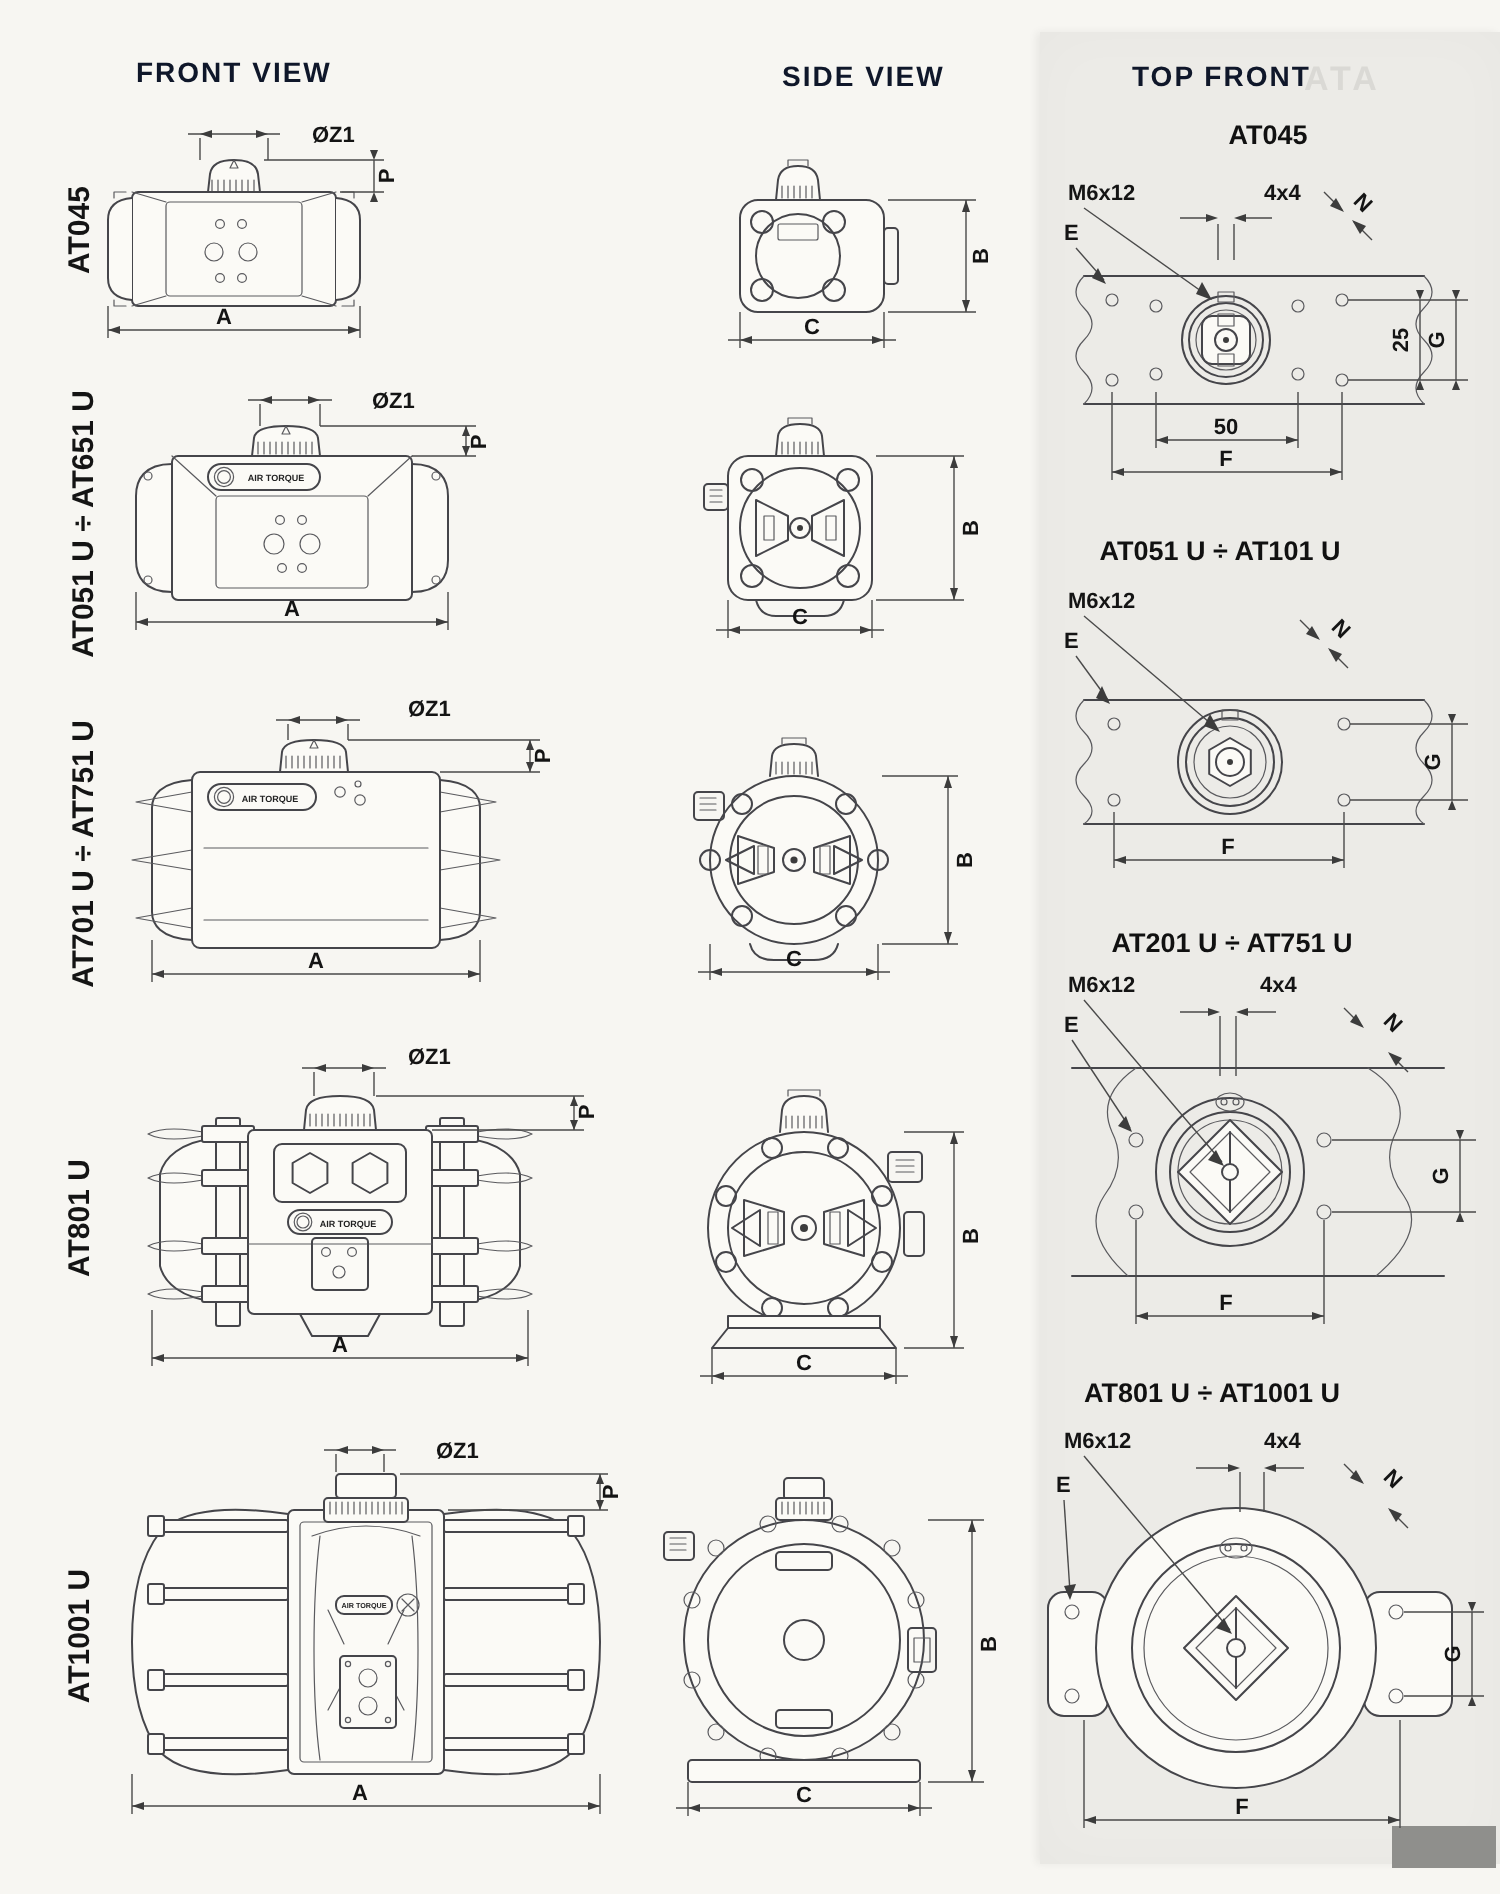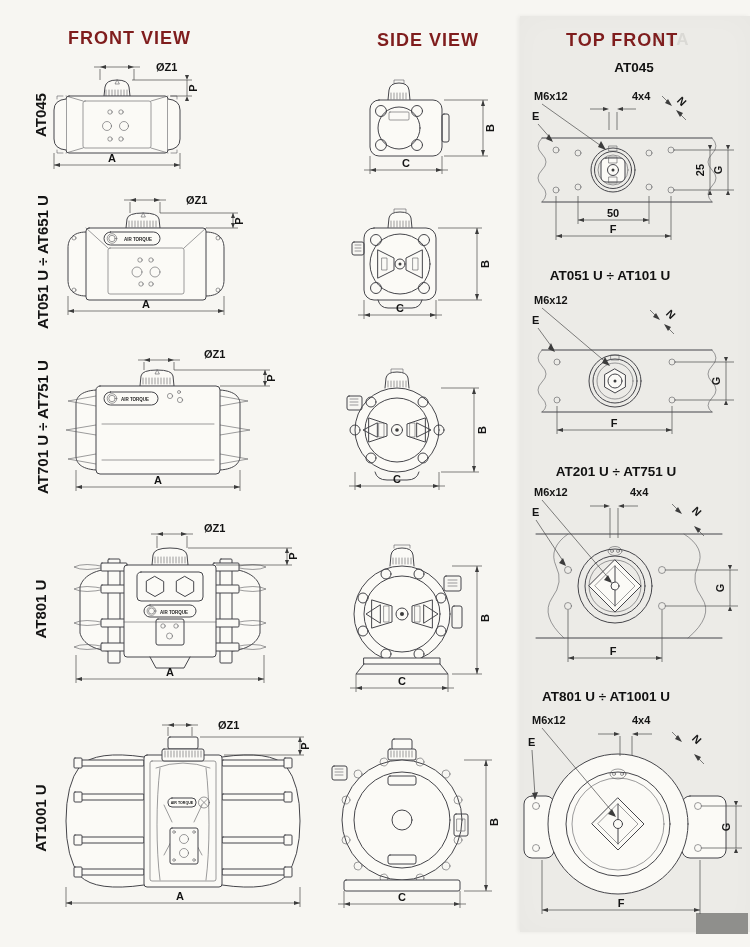--- a/index.html
+++ b/index.html
@@ -1,18 +1,18 @@
 <!DOCTYPE html>
 <html><head>
 <meta charset="utf-8">
 <style>
   html,body{margin:0;padding:0}
   body{width:750px;height:947px;background:#f7f6f2;position:relative;overflow:hidden;
        font-family:"Liberation Sans",sans-serif}
-  .hdr{position:absolute;font-weight:bold;font-size:18px;color:#7f1d1d;letter-spacing:1px;white-space:nowrap}
+  .hdr{position:absolute;font-weight:bold;font-size:14px;color:#0f172a;letter-spacing:1px;white-space:nowrap}
   .wmark{position:absolute;font-weight:bold;font-size:17px;letter-spacing:2px;color:rgba(110,110,105,0.14);white-space:nowrap}
   .rlabel{position:absolute;font-weight:bold;font-size:15px;color:#141414;white-space:nowrap;
           transform:translate(-50%,-50%) rotate(-90deg)}
   .panel{position:absolute;left:520px;top:16px;width:230px;height:916px;background:#ecebe7;
          box-shadow:-2px 0 4px rgba(0,0,0,0.06), inset 0 0 30px rgba(0,0,0,0.02)}
   .tdtitle{position:absolute;width:200px;text-align:center;font-weight:bold;font-size:13.5px;color:#111}
   .corner{position:absolute;left:696px;top:913px;width:52px;height:21px;background:#8f8f8c}
   svg{position:absolute;overflow:visible}
   .ln{stroke:#45454a;stroke-width:1;fill:none;stroke-linejoin:round;stroke-linecap:round}
   .lt{stroke:#5a5a5e;stroke-width:0.6;fill:none;stroke-linejoin:round;stroke-linecap:round}
@@ -20,21 +20,21 @@
   .ar{fill:#3c3c3c;stroke:none}
   .fillw{fill:#fbfaf6}
   .dtx{font-family:"Liberation Sans",sans-serif;font-weight:bold;font-size:11px;fill:#141414}
   .stx{font-family:"Liberation Sans",sans-serif;font-weight:bold;font-size:4.5px;fill:#222}
   .stx2{font-family:"Liberation Sans",sans-serif;font-weight:bold;font-size:3.6px;fill:#222}
 </style>
 </head>
 <body>
 
 <div class="hdr" style="left:68px;top:28px">FRONT VIEW</div>
-<div class="hdr" style="left:377px;top:30px">SIDE VIEW</div>
+<div class="hdr" style="left:391px;top:30px">SIDE VIEW</div>
 <div class="panel"></div>
 <div class="wmark" style="left:652px;top:30px">ATA</div>
 <div class="hdr" style="left:566px;top:30px">TOP FRONT</div>
 <div class="corner"></div>
 
 <div class="rlabel" style="left:40px;top:115px">AT045</div>
 <div class="rlabel" style="left:42px;top:262px">AT051 U ÷ AT651 U</div>
 <div class="rlabel" style="left:42px;top:427px">AT701 U ÷ AT751 U</div>
 <div class="rlabel" style="left:40px;top:609px">AT801 U</div>
 <div class="rlabel" style="left:40px;top:818px">AT1001 U</div>

